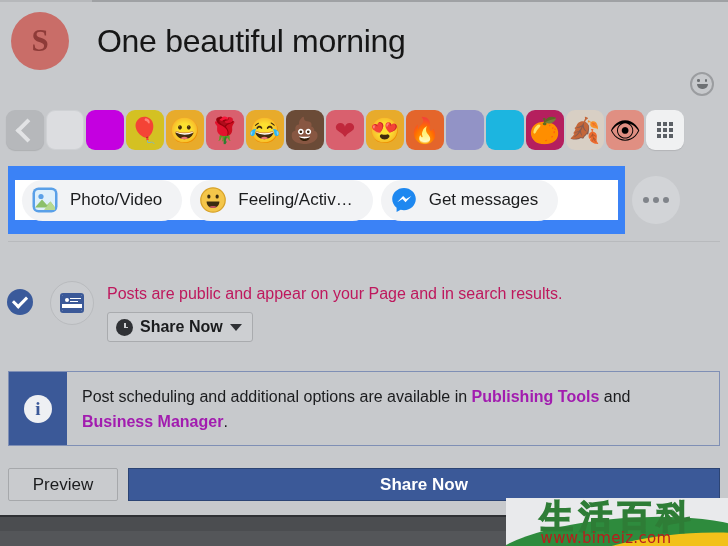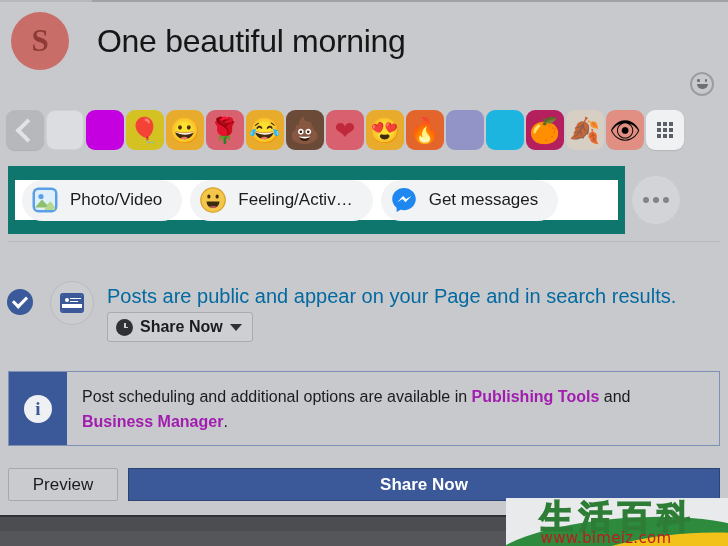--- a/index.html
+++ b/index.html
@@ -153,21 +153,21 @@
     background: #5b6066;
     display: block;
     width: 4px; height: 4px;
   }
 
   
   .highlight-box {
     position: absolute;
     left: 8px; top: 166px;
     width: 617px; height: 68px;
-    background: #0f766e;
+    background: #3b82f6;
     box-sizing: border-box;
     padding: 14px 7px;
   }
   .highlight-inner {
     width: 100%; height: 100%;
     background: #ffffff;
     display: flex;
     align-items: center;
     padding-left: 7px;
     box-sizing: border-box;
@@ -297,22 +297,22 @@
   .feed-title {
     position: absolute;
     left: 107px; top: 5px;
     font-size: 17px;
     font-weight: bold;
     color: #1b1c1e;
   }
   .feed-desc {
     position: absolute;
     left: 107px; top: 30px;
-    font-size: 20px;
-    color: #0369a1;
+    font-size: 16px;
+    color: #be185d;
   }
   .share-select {
     position: absolute;
     left: 107px; top: 57px;
     height: 30px;
     border: 1px solid #a9abae;
     border-radius: 3px;
     background: #cdcfd2;
     display: inline-flex;
     align-items: center;

